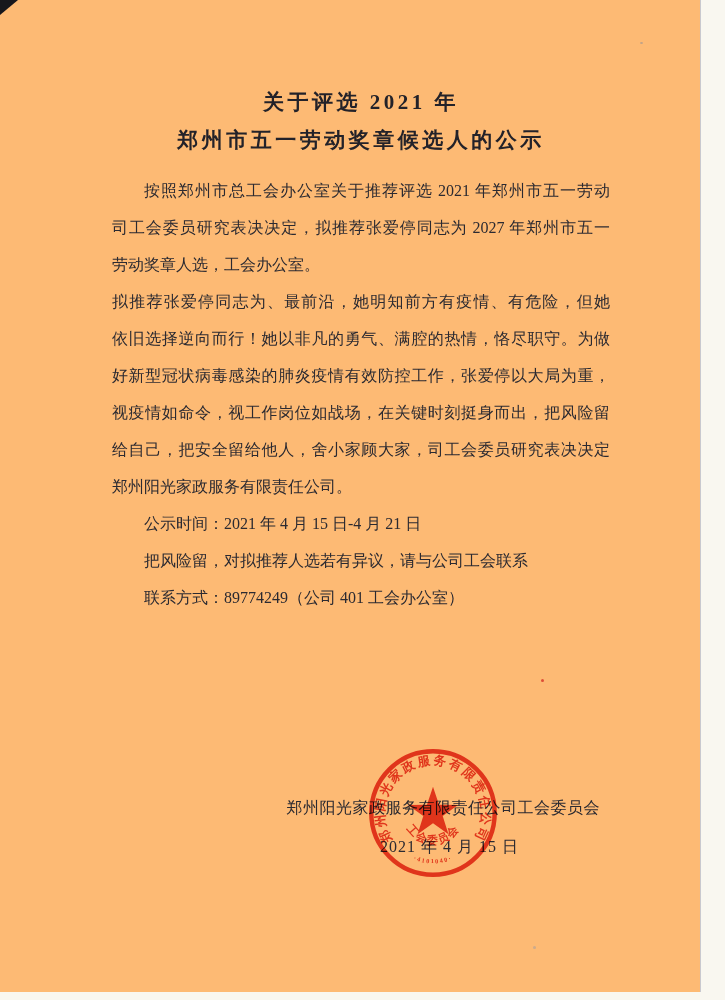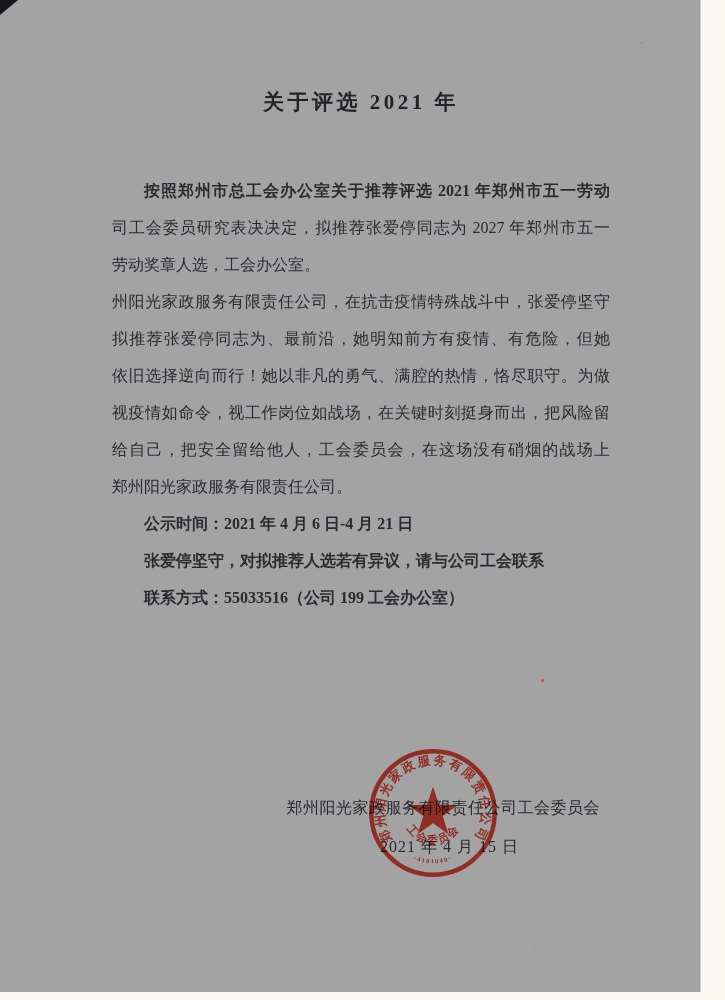--- a/index.html
+++ b/index.html
@@ -1,18 +1,18 @@
 <!DOCTYPE html>
 <html><head>
 <meta charset="utf-8">
 <style>
   html,body { margin:0; padding:0; }
   .page {
     position:relative; width:725px; height:1000px; overflow:hidden;
-    background:#a3a3a3;
+    background:#fdba74;
     font-family:"Liberation Serif","DejaVu Serif",serif;
     color:#2b2a31;
   }
   
   .edge-right {
     position:absolute; left:700px; top:0; width:25px; height:1000px;
     background:#f9f7f0; border-left:1px solid #c9c9cf; box-sizing:border-box;
   }
   .edge-bottom {
     position:absolute; left:0; top:992px; width:725px; height:8px;
@@ -26,21 +26,21 @@
     position:absolute; left:112px; top:83px; width:498px;
     text-align:center; font-weight:700; color:#232229;
     font-size:21px; line-height:38px; letter-spacing:3.5px;
   }
   .body-text {
     position:absolute; left:112px; top:172px; width:498px;
     font-size:16px; line-height:37px; letter-spacing:0;
   }
   .line { height:37px; }
   .line.fill { text-align:justify; text-align-last:justify; }
-  .line.indent { text-indent:32px;font-weight:bold; }
+  .line.indent { text-indent:32px; }
   .signature {
     position:absolute; top:798px; right:125px;
     font-size:16px; line-height:20px; letter-spacing:0.5px;
   }
   .sign-date {
     position:absolute; top:837px; left:380px;
     font-size:16px; line-height:20px; letter-spacing:1px;
   }
   .stamp {
     position:absolute; left:365px; top:745px; width:136px; height:136px;
@@ -54,37 +54,38 @@
 </style>
 </head>
 <body>
 
 <div class="page">
 
   <div class="corner-fold"></div>
 
   <div class="titles">
     <div class="title-line">关于评选 2021 年</div>
+    <div class="title-line">郑州市五一劳动奖章候选人的公示</div>
   </div>
 
   <div class="body-text">
     <div class="line fill indent">按照郑州市总工会办公室关于推荐评选 2021 年郑州市五一劳动</div>
     <div class="line fill">司工会委员研究表决决定，拟推荐张爱停同志为 2027 年郑州市五一</div>
     <div class="line">劳动奖章人选，工会办公室。</div>
 
-    <div class="line fill">州阳光家政服务有限责任公司，在抗击疫情特殊战斗中，张爱停坚守</div>
     <div class="line fill">拟推荐张爱停同志为、最前沿，她明知前方有疫情、有危险，但她</div>
     <div class="line fill">依旧选择逆向而行！她以非凡的勇气、满腔的热情，恪尽职守。为做</div>
+    <div class="line fill">好新型冠状病毒感染的肺炎疫情有效防控工作，张爱停以大局为重，</div>
     <div class="line fill">视疫情如命令，视工作岗位如战场，在关键时刻挺身而出，把风险留</div>
-    <div class="line fill">给自己，把安全留给他人，工会委员会，在这场没有硝烟的战场上</div>
+    <div class="line fill">给自己，把安全留给他人，舍小家顾大家，司工会委员研究表决决定</div>
     <div class="line">郑州阳光家政服务有限责任公司。</div>
 
-    <div class="line indent">公示时间：2021 年 4 月 6 日-4 月 21 日</div>
-    <div class="line indent">张爱停坚守，对拟推荐人选若有异议，请与公司工会联系</div>
-    <div class="line indent">联系方式：55033516（公司 199 工会办公室）</div>
+    <div class="line indent">公示时间：2021 年 4 月 15 日-4 月 21 日</div>
+    <div class="line indent">把风险留，对拟推荐人选若有异议，请与公司工会联系</div>
+    <div class="line indent">联系方式：89774249（公司 401 工会办公室）</div>
   </div>
 
   <div class="signature">郑州阳光家政服务有限责任公司工会委员会</div>
   <div class="sign-date">2021 年 4 月 15 日</div>
 
   <svg class="stamp" viewBox="0 0 140 140">
     <circle cx="70" cy="70" r="63.5" fill="none" stroke-width="4.6" stroke="#e03a2b"></circle>
     <polygon points="70,43 76.2,61.5 95.7,61.7 80,73.2 85.9,91.8 70,80.5 54.1,91.8 60,73.2 44.3,61.7 63.8,61.5" fill="#e03a2b"></polygon>
     <path id="arc-company" d="M 29 98.7 A 50 50 0 1 1 111 98.7" fill="none"></path>
     <path id="arc-inner" d="M 42 84 A 31 31 0 0 0 98 84" fill="none"></path>

